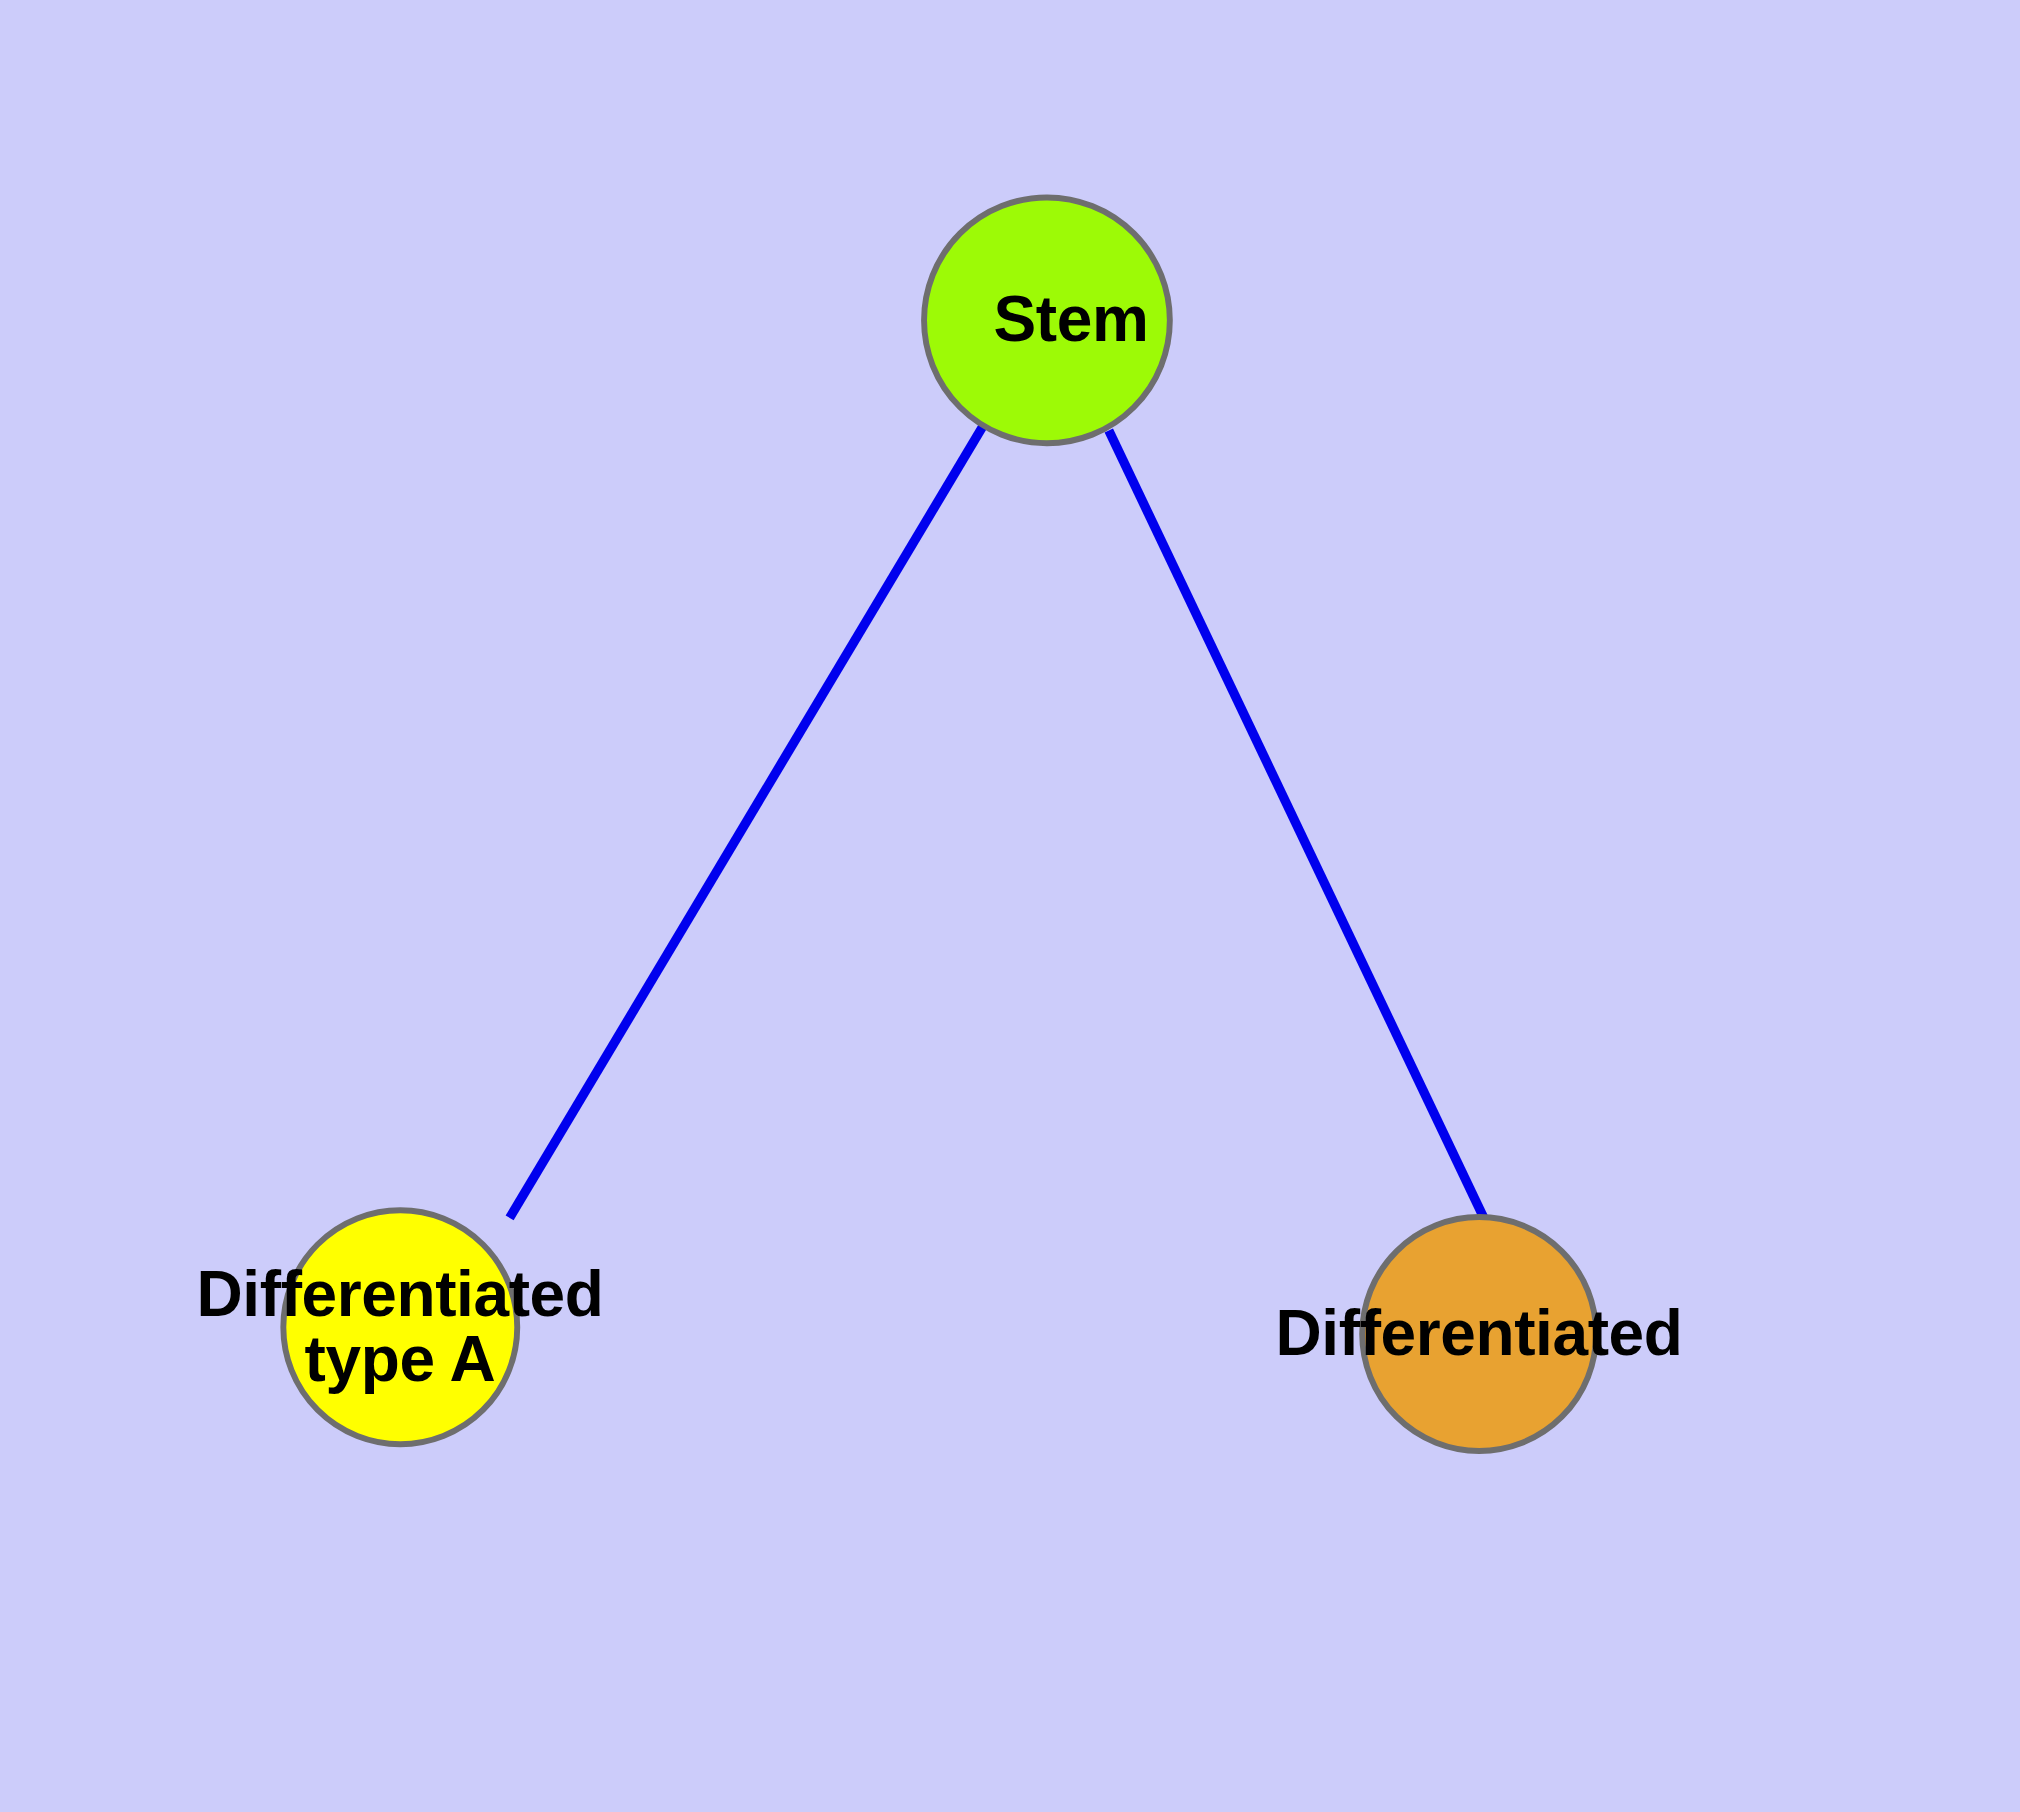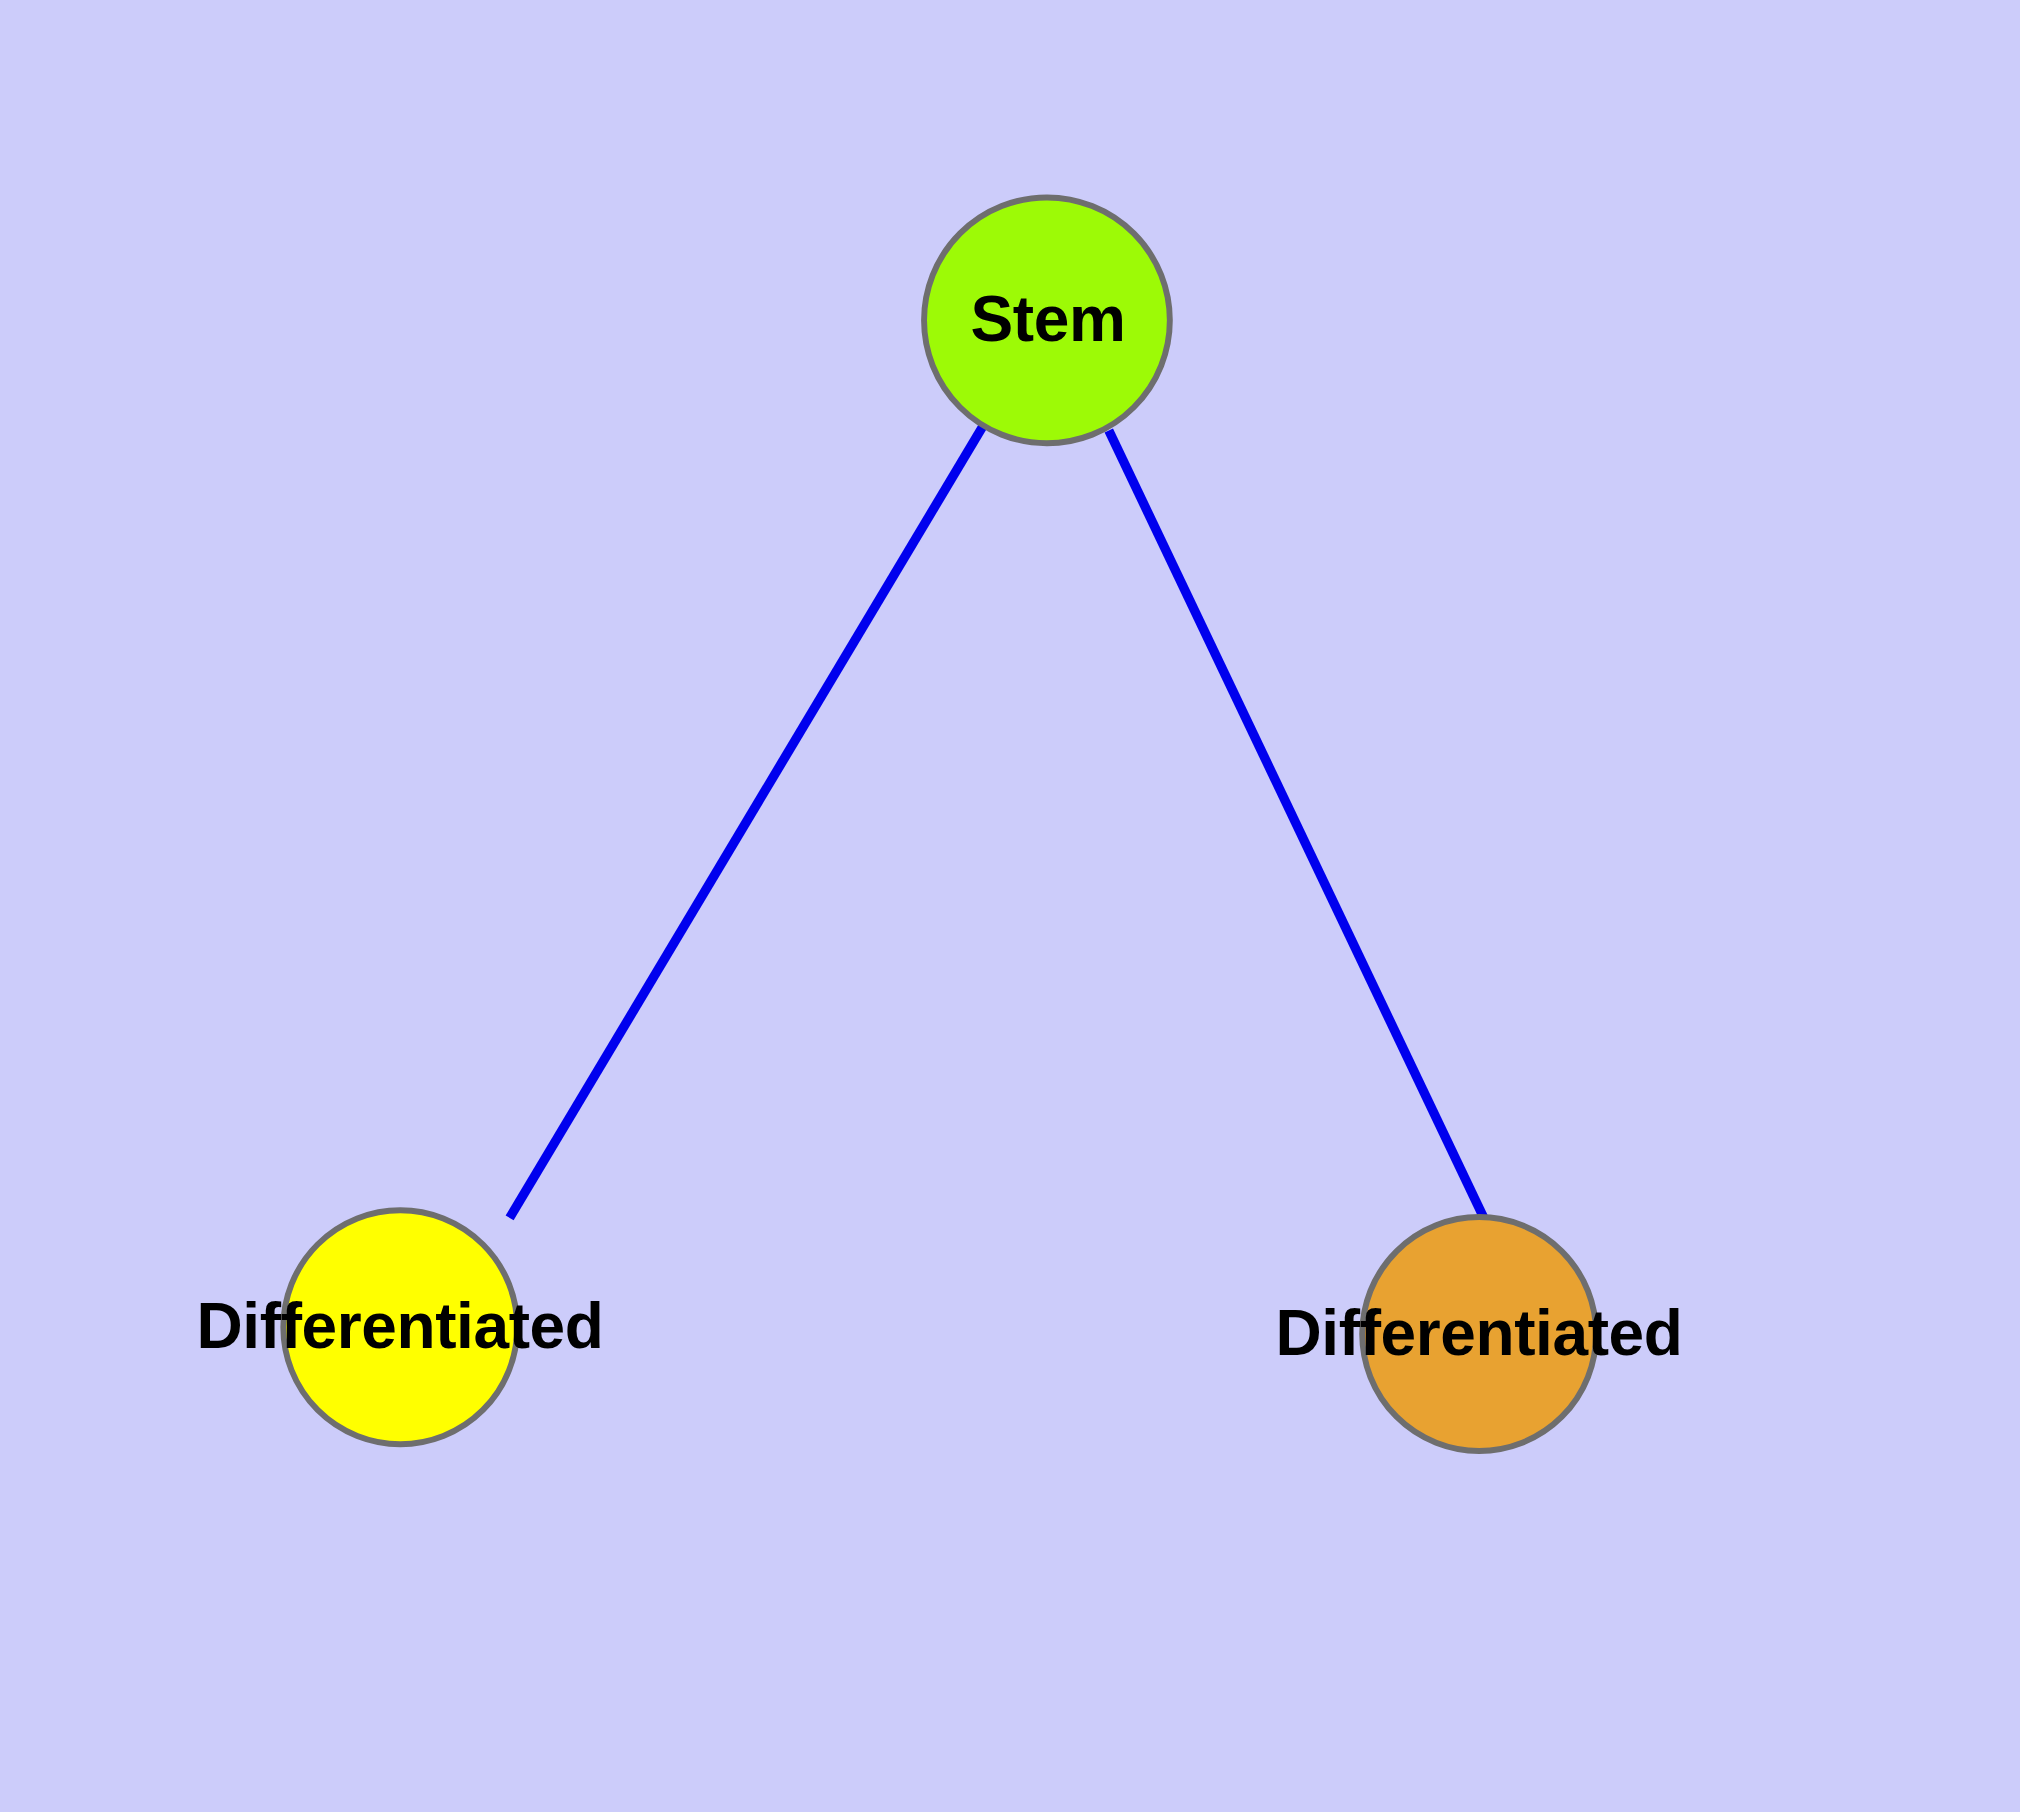--- a/index.html
+++ b/index.html
@@ -63,26 +63,27 @@
       <line x1="1160" y1="502" x2="601" y2="1437" id="edge0" stroke="#0000ee" stroke-width="11" stroke-linecap="butt"></line>
       <line id="edge1" x1="1308" y1="508" x2="1750" y2="1436" stroke="#0000ee" stroke-width="11" stroke-linecap="butt"></line>
     </g>
     <g>
       <circle id="node0" cx="1235" cy="378" r="145" fill="#9dfa06" stroke="#6e6e6e" stroke-width="7"></circle>
       <circle id="node1" cx="472" cy="1566" r="138" fill="#ffff00" stroke="#6e6e6e" stroke-width="7"></circle>
       <circle id="node2" cx="1745" cy="1574" r="138" fill="#e8a231" stroke="#6e6e6e" stroke-width="7"></circle>
     </g>
   </svg>
 
-  <div class="node-label label-stem" style="left: 1048px; top: 320px;">
+  <div class="node-label label-stem" style="left: 1071px; top: 320px;">
     <span class="label-line">Stem</span>
   </div>
 
   <div class="node-label label-a" style="left: 400px; top: 1327px;">
     <span class="label-line">Differentiated</span>
+    <span class="label-line">type A</span>
   </div>
 
   <div class="node-label label-b" style="left: 1479px; top: 1334px;">
     <span class="label-line">Differentiated</span>
   </div>
 
 </div>
 
 
 </body></html>

